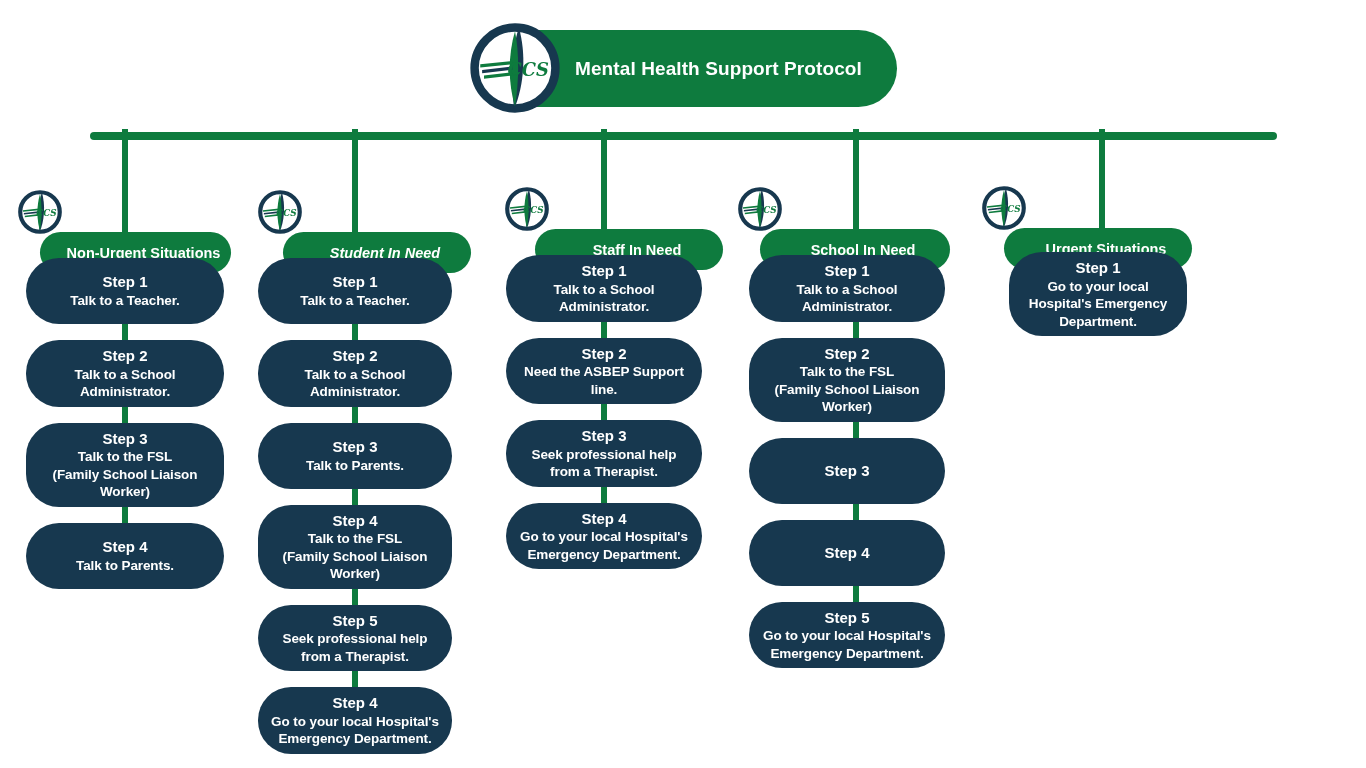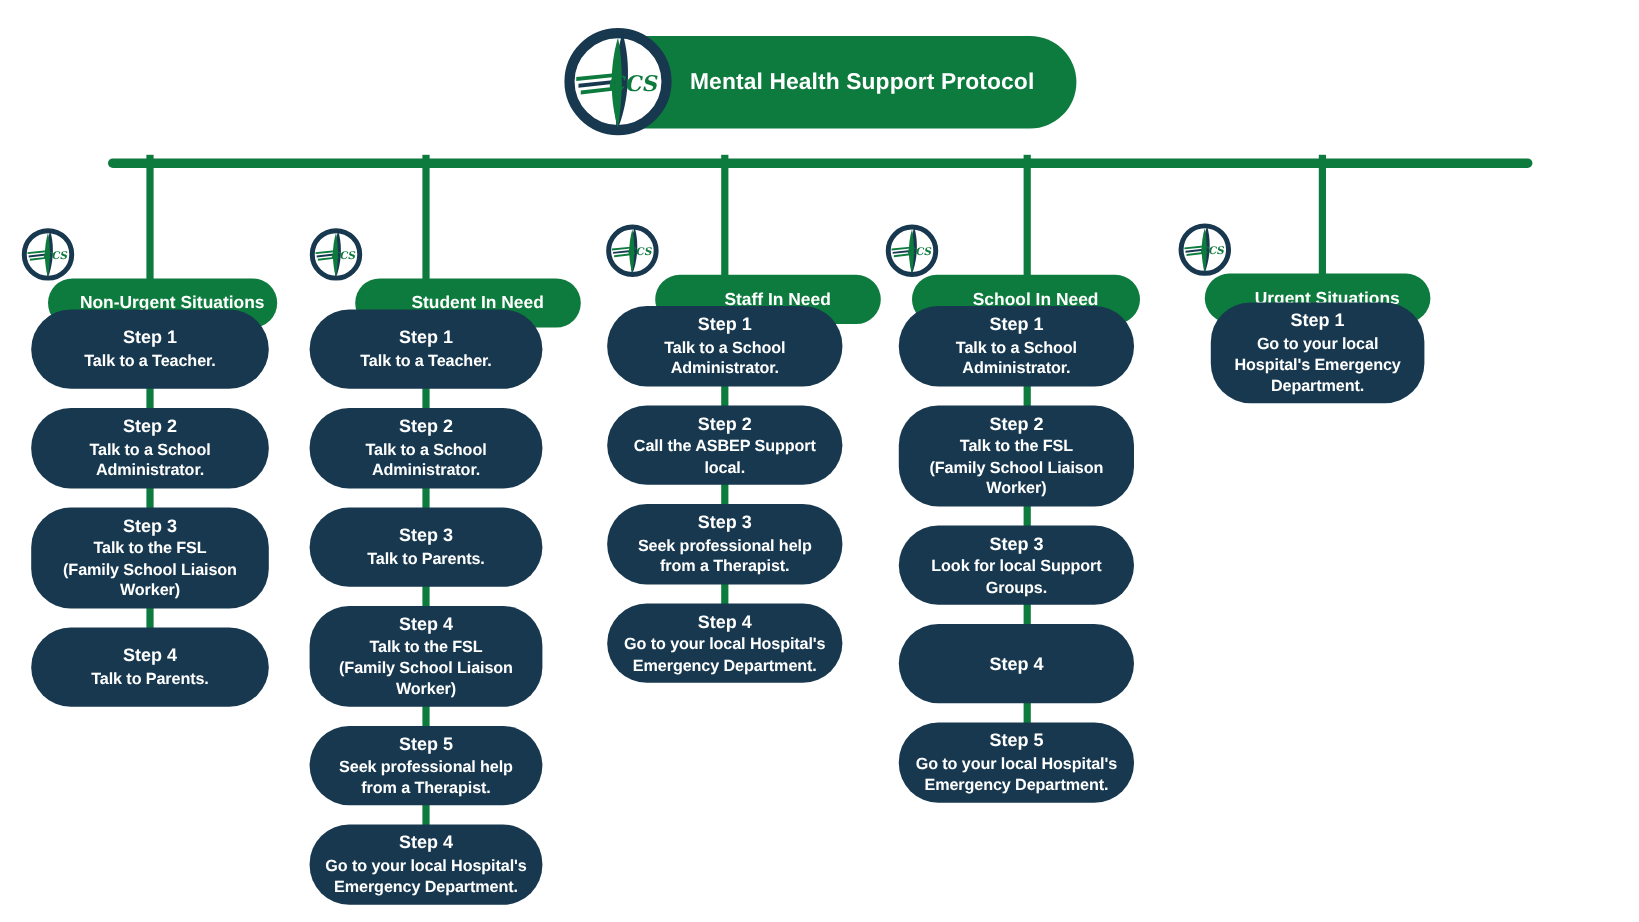--- a/index.html
+++ b/index.html
@@ -82,21 +82,21 @@
           <div class="step-title">Step 3</div>
           <div class="step-body">Talk to the FSL
 (Family School Liaison
 Worker)</div>
         </div>
         <div class="step">
           <div class="step-title">Step 4</div>
           <div class="step-body">Talk to Parents.</div>
         </div>
       </div>
-      <div class="col-pill" style="left: 296px; top: 192px; width: 188px;">
+      <div class="col-pill" style="left: 283px; top: 192px; width: 188px; font-style: italic;">
         <span>Student In Need</span>
       </div>
       <svg class="logo-badge" width="46" height="46" style="position: absolute; left: 257px; top: 189px;">
         <use href="#ccs-logo"></use>
       </svg>
       <div class="steps" style="left: 258px; top: 258px; width: 194px;">
         <div class="step">
           <div class="step-title">Step 1</div>
           <div class="step-body">Talk to a Teacher.</div>
         </div>
@@ -116,34 +116,34 @@
         </div>
         <div class="step">
           <div class="step-title">Step 5</div>
           <div class="step-body">Seek professional help from a Therapist.</div>
         </div>
         <div class="step">
           <div class="step-title">Step 4</div>
           <div class="step-body">Go to your local Hospital's Emergency Department.</div>
         </div>
       </div>
-      <div class="col-pill" style="left: 546px; top: 189px; width: 188px;">
+      <div class="col-pill" style="left: 535px; top: 189px; width: 188px;">
         <span>Staff In Need</span>
       </div>
       <svg class="logo-badge" width="46" height="46" style="position: absolute; left: 504px; top: 186px;">
         <use href="#ccs-logo"></use>
       </svg>
       <div class="steps" style="left: 506px; top: 255px; width: 196px;">
         <div class="step">
           <div class="step-title">Step 1</div>
           <div class="step-body">Talk to a School Administrator.</div>
         </div>
         <div class="step">
           <div class="step-title">Step 2</div>
-          <div class="step-body">Call the ASBEP Support local.</div>
+          <div class="step-body">Need the ASBEP Support line.</div>
         </div>
         <div class="step">
           <div class="step-title">Step 3</div>
           <div class="step-body">Seek professional help from a Therapist.</div>
         </div>
         <div class="step">
           <div class="step-title">Step 4</div>
           <div class="step-body">Go to your local Hospital's Emergency Department.</div>
         </div>
       </div>
@@ -159,21 +159,20 @@
           <div class="step-body">Talk to a School Administrator.</div>
         </div>
         <div class="step">
           <div class="step-title">Step 2</div>
           <div class="step-body">Talk to the FSL
 (Family School Liaison
 Worker)</div>
         </div>
         <div class="step">
           <div class="step-title">Step 3</div>
-          <div class="step-body">Look for local Support Groups.</div>
         </div>
         <div class="step">
           <div class="step-title">Step 4</div>
         </div>
         <div class="step">
           <div class="step-title">Step 5</div>
           <div class="step-body">Go to your local Hospital's Emergency Department.</div>
         </div>
       </div>
       <div class="col-pill" style="left: 1004px; top: 188px; width: 188px;">

